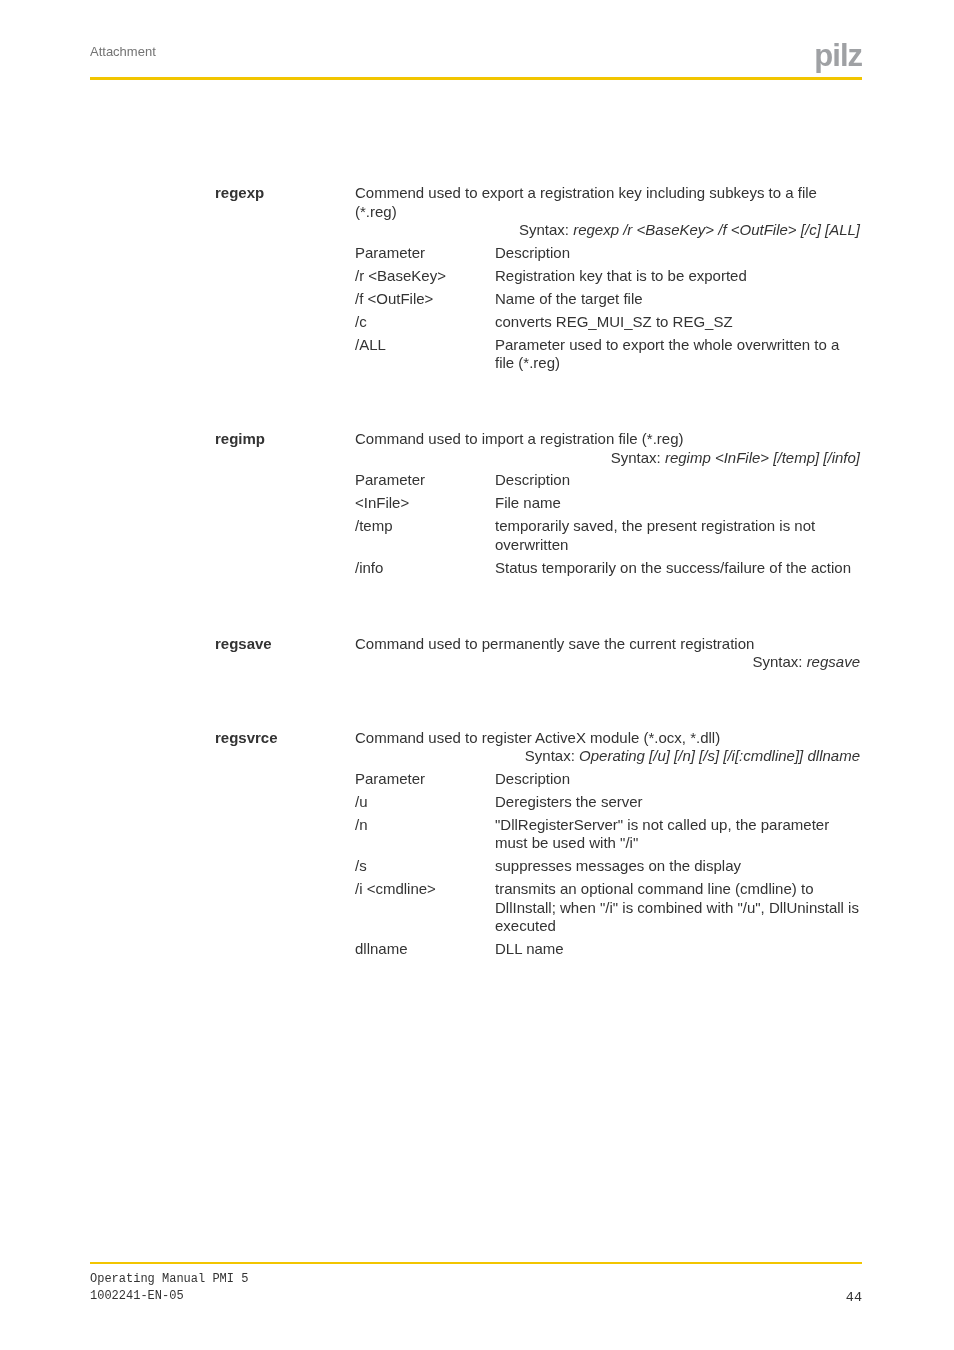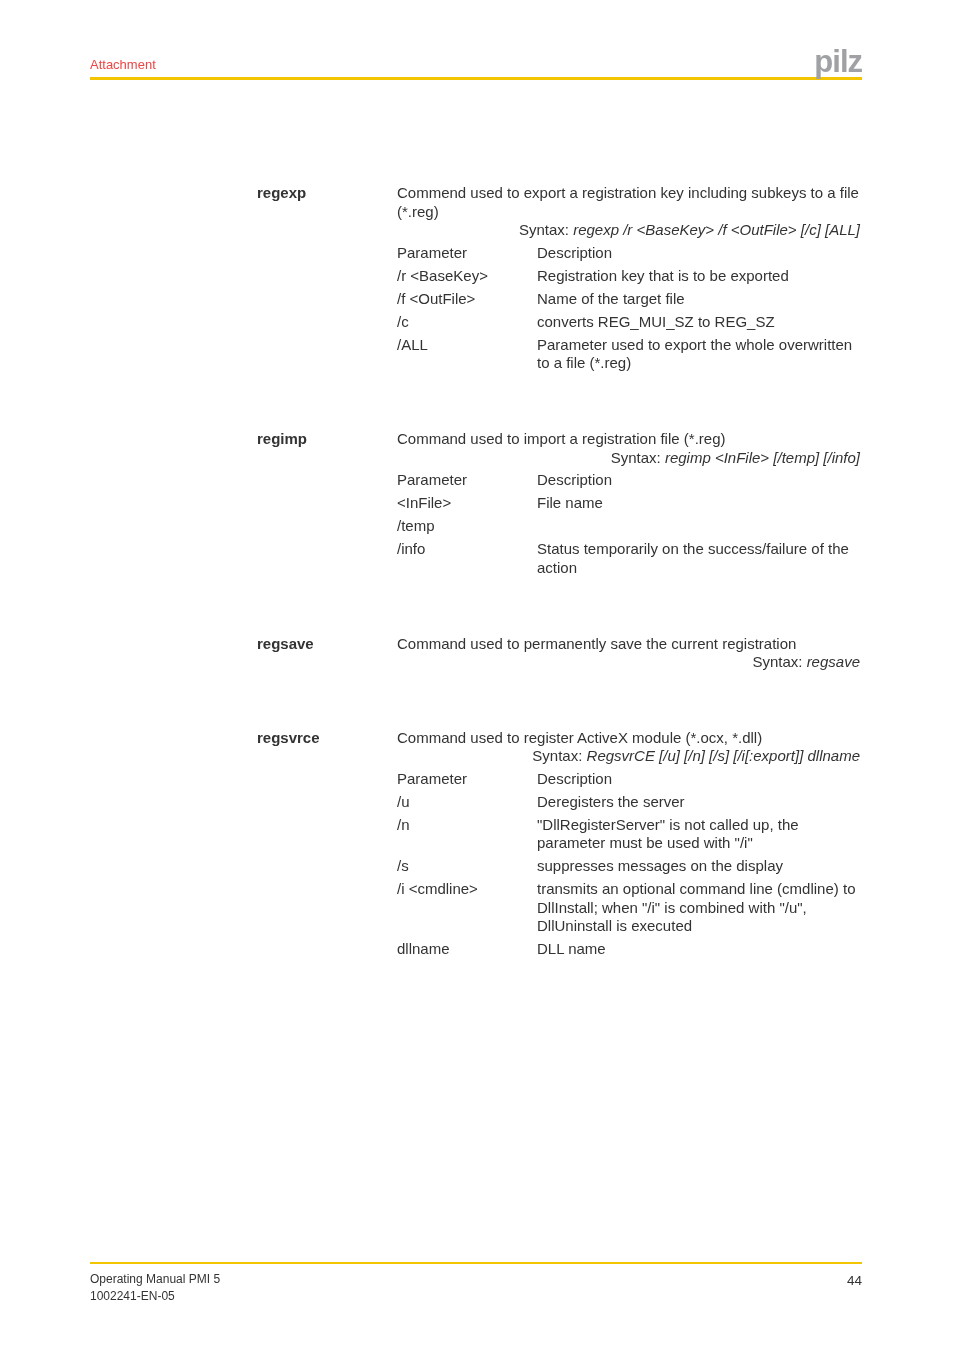--- a/index.html
+++ b/index.html
@@ -22,44 +22,44 @@
     left: 90px;
     width: 772px;
     height: 80px;
     border-bottom: 3px solid #f2c500;
     display: flex;
     justify-content: space-between;
     align-items: flex-end;
   }
   .section-title {
     font-size: 13px;
-    color: #ef4444;
-    padding-bottom: 5px;
+    color: #737373;
+    padding-bottom: 18px;
   }
   .logo {
     font-size: 31px;
     font-weight: 700;
     color: #9fa1a4;
     letter-spacing: -1px;
     line-height: 1;
+    padding-bottom: 6px;
   }
 
   
   .content {
     position: absolute;
     top: 184px;
     left: 215px;
     width: 645px;
     font-size: 15px;
     line-height: 18.5px;
   }
   .command-block {
     display: flex;
     margin-bottom: 53px;
-    margin-left: 42px;
   }
   .term {
     width: 140px;
     flex-shrink: 0;
     font-weight: 700;
     color: #333333;
   }
   .details { flex: 1; }
   .cmd-desc { margin: 0; }
   .cmd-syntax { margin: 0 0 4px 0; text-align: right; }
@@ -78,21 +78,22 @@
   
   .page-footer {
     position: absolute;
     top: 1262px;
     left: 90px;
     width: 772px;
     border-top: 2px solid #f2c500;
     padding-top: 7px;
     display: flex;
     justify-content: space-between;
-    align-items: flex-start;
+    align-items: flex-end;
+    font-family: Liberation Mono, monospace;
   }
   .footer-left { font-size: 12px; line-height: 17px; color: #333333; }
   .footer-page { font-size: 13.5px; color: #333333; padding-top: 2px; }
 </style>
 </head>
 <body>
 
 <div class="page">
 
   <header class="page-header">
@@ -141,20 +142,21 @@
           <div class="param-row">
             <div class="p-cell">Parameter</div>
             <div class="d-cell">Description</div>
           </div>
           <div class="param-row">
             <div class="p-cell">&lt;InFile&gt;</div>
             <div class="d-cell">File name</div>
           </div>
           <div class="param-row">
             <div class="p-cell">/temp</div>
+            <div class="d-cell">temporarily saved, the present registration is not overwritten</div>
           </div>
           <div class="param-row">
             <div class="p-cell">/info</div>
             <div class="d-cell">Status temporarily on the success/failure of the action</div>
           </div>
         </div>
       </div>
     </section>
 
     <section class="command-block">
@@ -162,21 +164,21 @@
       <div class="details">
         <p class="cmd-desc">Command used to permanently save the current registration</p>
         <p class="cmd-syntax"><span>Syntax: </span><em class="syntax-value">regsave</em></p>
       </div>
     </section>
 
     <section class="command-block">
       <div class="term">regsvrce</div>
       <div class="details">
         <p class="cmd-desc">Command used to register ActiveX module (*.ocx, *.dll)</p>
-        <p class="cmd-syntax"><span>Syntax: </span><em class="syntax-value">RegsvrCE [/u] [/n] [/s] [/i[:export]] dllname</em></p>
+        <p class="cmd-syntax"><span>Syntax: </span><em class="syntax-value">Operating [/u] [/n] [/s] [/i[:cmdline]] dllname</em></p>
         <div class="param-table">
           <div class="param-row">
             <div class="p-cell">Parameter</div>
             <div class="d-cell">Description</div>
           </div>
           <div class="param-row">
             <div class="p-cell">/u</div>
             <div class="d-cell">Deregisters the server</div>
           </div>
           <div class="param-row">

